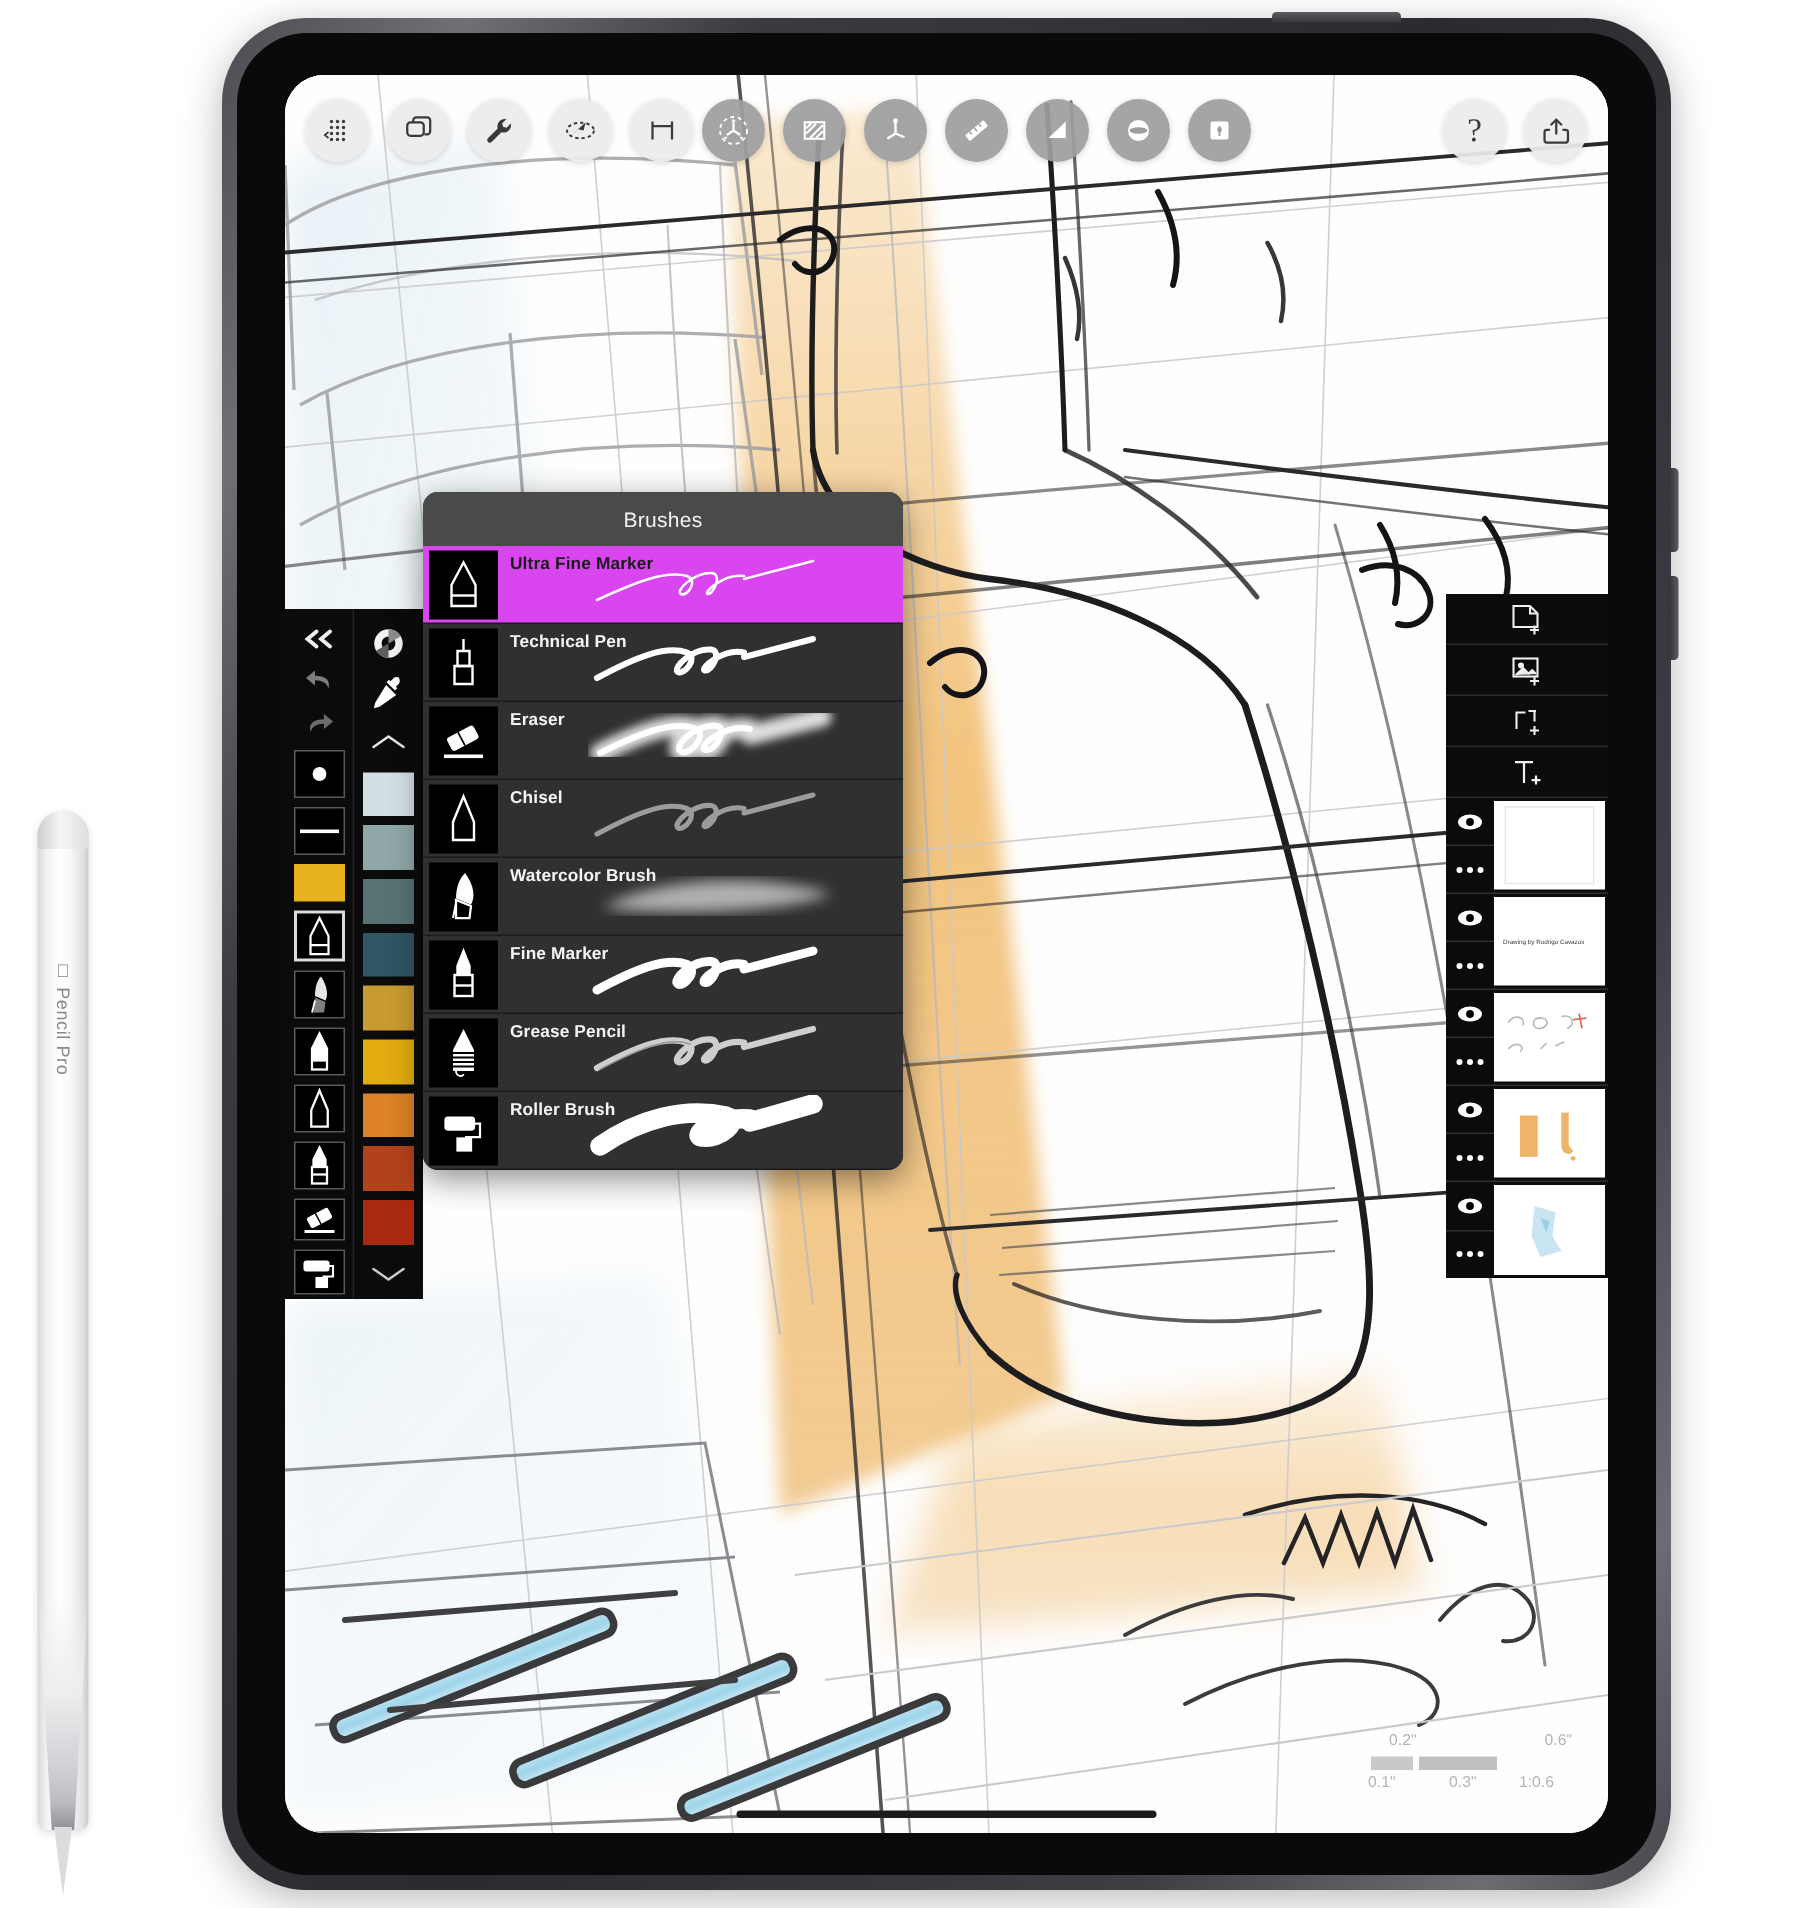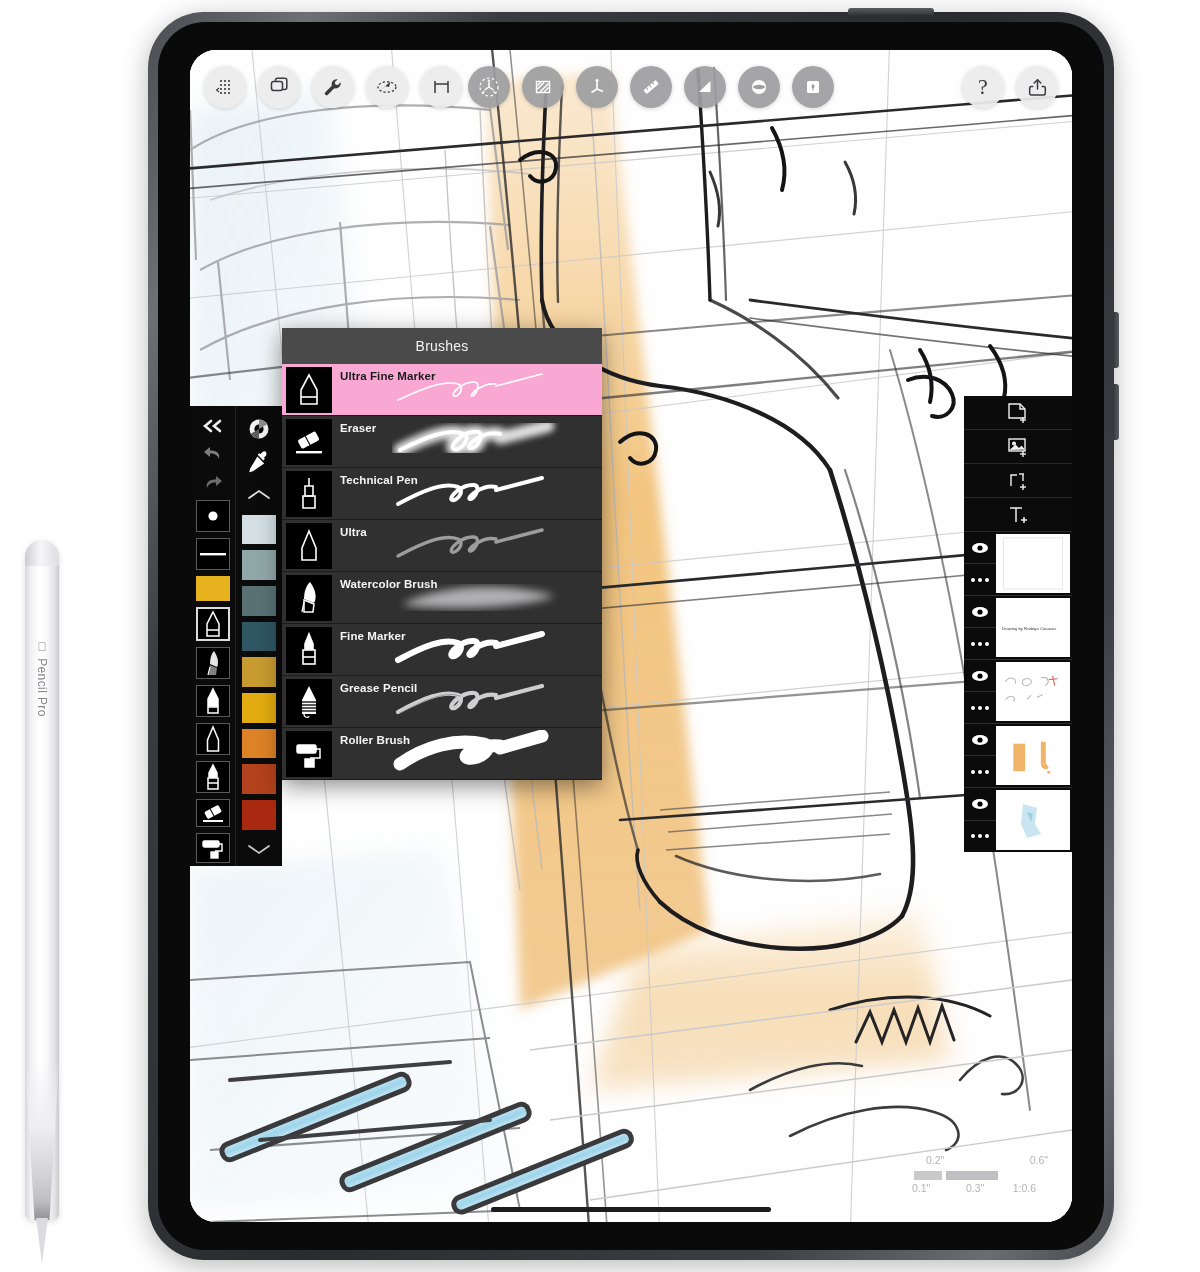--- a/index.html
+++ b/index.html
@@ -105,33 +105,33 @@
   .swatch-box {
     width:34px; height:34px; margin: 3px 0; border:1px solid #5a5a5d; background:#000;
     display:flex;align-items:center;justify-content:center;
   }
   .swatch-box.sel { border:2px solid #dcdcde; }
   .swatch-plain { width:34px; height:34px; margin:3px 0; }
 
   
   .brushes {
     position:absolute; left: 92px; top: 278px; width: 320px;
-    background:#2e2e2e; border-radius:0; overflow:hidden; z-index: 40;
+    background:#2e2e2e; border-radius:10px; overflow:hidden; z-index: 40;
     box-shadow: 0 6px 22px rgba(0,0,0,.45);
   }
   .brushes-hdr {
     height: 36px; background:#4a4a4a; color:#f2f2f2;
     display:flex;align-items:center;justify-content:center;
     font-size:14px; font-weight:400; letter-spacing:.2px;
   }
   .brush-row {
     display:flex; align-items:center; height: 52px;
     border-bottom:1px solid #1b1b1b; background:#303030; position:relative;
   }
-  .brush-row.active { background:#f9a8d4; }
+  .brush-row.active { background:#d946ef; }
   .brush-ico { width:46px; height:46px; background:#000; margin-left:4px; flex:0 0 auto;
                display:flex;align-items:center;justify-content:center; }
   .brush-name {
     position:absolute; left: 58px; top: 6px;
     font-size: 11.5px; font-weight:bold; color:#f4f4f4; letter-spacing:.1px;
   }
   .brush-row.active .brush-name { color:#1b1b1b; }
   .brush-stroke { position:absolute; left: 110px; top: 2px; width: 200px; height:48px; }
 
   
@@ -615,20 +615,37 @@
         <svg class="brush-stroke" viewBox="0 0 200 48">
           <g stroke="#fff" fill="none" stroke-width="1.7" stroke-linecap="round">
             <path d="M6 34 C32 22 52 14 66 18 C74 21 66 32 62 30 C58 28 70 16 82 16 C90 16 84 30 80 30 C76 30 90 16 104 18"></path>
             <path d="M104 20 L150 8"></path>
           </g>
         </svg>
       </div>
 
       <div class="brush-row">
         <div class="brush-ico">
+          <svg width="34" height="40" viewBox="0 0 34 40" fill="none" stroke="#fff" stroke-width="1.6">
+            <path d="M17 4 V12"></path>
+              <path d="M13 12 H21 V22 H13 Z"></path>
+              <path d="M11 22 H23 V34 H11 Z"></path>
+          </svg>
+        </div>
+        <div class="brush-name">Technical Pen</div>
+        <svg class="brush-stroke" viewBox="0 0 200 48">
+          <g stroke="#fff" fill="none" stroke-width="4" stroke-linecap="round">
+            <path d="M6 34 C32 20 52 12 66 17 C74 21 64 32 60 30 C56 27 70 14 82 15 C90 16 82 30 78 29 C74 28 90 14 104 17"></path>
+            <path d="M104 20 L150 8"></path>
+          </g>
+        </svg>
+      </div>
+
+      <div class="brush-row">
+        <div class="brush-ico">
           <svg width="36" height="34" viewBox="0 0 36 34">
             <g transform="rotate(-28 18 16)">
               <rect x="8" y="10" width="20" height="10" rx="2" fill="#fff"></rect>
               <path d="M17 10 V20" stroke="#000" stroke-width="1.1"></path>
             </g>
             <rect x="5" y="26" width="26" height="2.4" fill="#fff"></rect>
           </svg>
         </div>
         <div class="brush-name">Eraser</div>
         <svg class="brush-stroke" viewBox="0 0 200 48">
@@ -643,41 +660,24 @@
           </g>
           <g stroke="#fff" fill="none" stroke-width="4" stroke-linecap="round">
             <path d="M8 32 C36 18 58 10 72 16 C80 20 68 34 62 31 C56 28 72 12 86 14 C94 16 84 32 78 30 C72 28 92 12 108 16"></path>
           </g>
         </svg>
       </div>
 
       <div class="brush-row">
         <div class="brush-ico">
           <svg width="34" height="40" viewBox="0 0 34 40" fill="none" stroke="#fff" stroke-width="1.6">
-            <path d="M17 4 V12"></path>
-              <path d="M13 12 H21 V22 H13 Z"></path>
-              <path d="M11 22 H23 V34 H11 Z"></path>
-          </svg>
-        </div>
-        <div class="brush-name">Technical Pen</div>
-        <svg class="brush-stroke" viewBox="0 0 200 48">
-          <g stroke="#fff" fill="none" stroke-width="4" stroke-linecap="round">
-            <path d="M6 34 C32 20 52 12 66 17 C74 21 64 32 60 30 C56 27 70 14 82 15 C90 16 82 30 78 29 C74 28 90 14 104 17"></path>
-            <path d="M104 20 L150 8"></path>
-          </g>
-        </svg>
-      </div>
-
-      <div class="brush-row">
-        <div class="brush-ico">
-          <svg width="34" height="40" viewBox="0 0 34 40" fill="none" stroke="#fff" stroke-width="1.6">
             <path d="M17 5 L24 22 V34 H10 V22 Z"></path>
           </svg>
         </div>
-        <div class="brush-name">Ultra</div>
+        <div class="brush-name">Chisel</div>
         <svg class="brush-stroke" viewBox="0 0 200 48">
           <g stroke="#9c9c9e" fill="none" stroke-width="3.4" stroke-linecap="round">
             <path d="M6 34 C32 20 52 12 66 17 C74 21 64 32 60 30 C56 27 70 14 82 15 C90 16 82 30 78 29 C74 28 90 14 104 17"></path>
             <path d="M104 20 L150 8"></path>
           </g>
         </svg>
       </div>
 
       <div class="brush-row">
         <div class="brush-ico">

